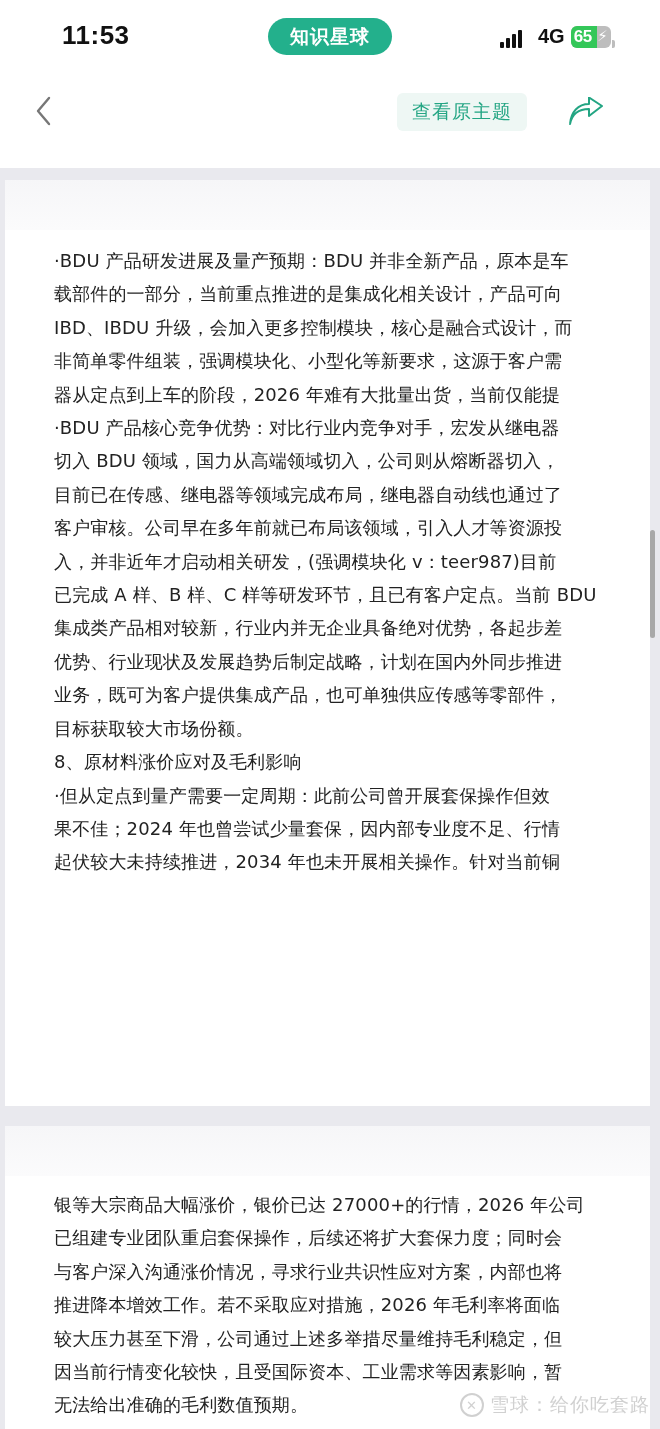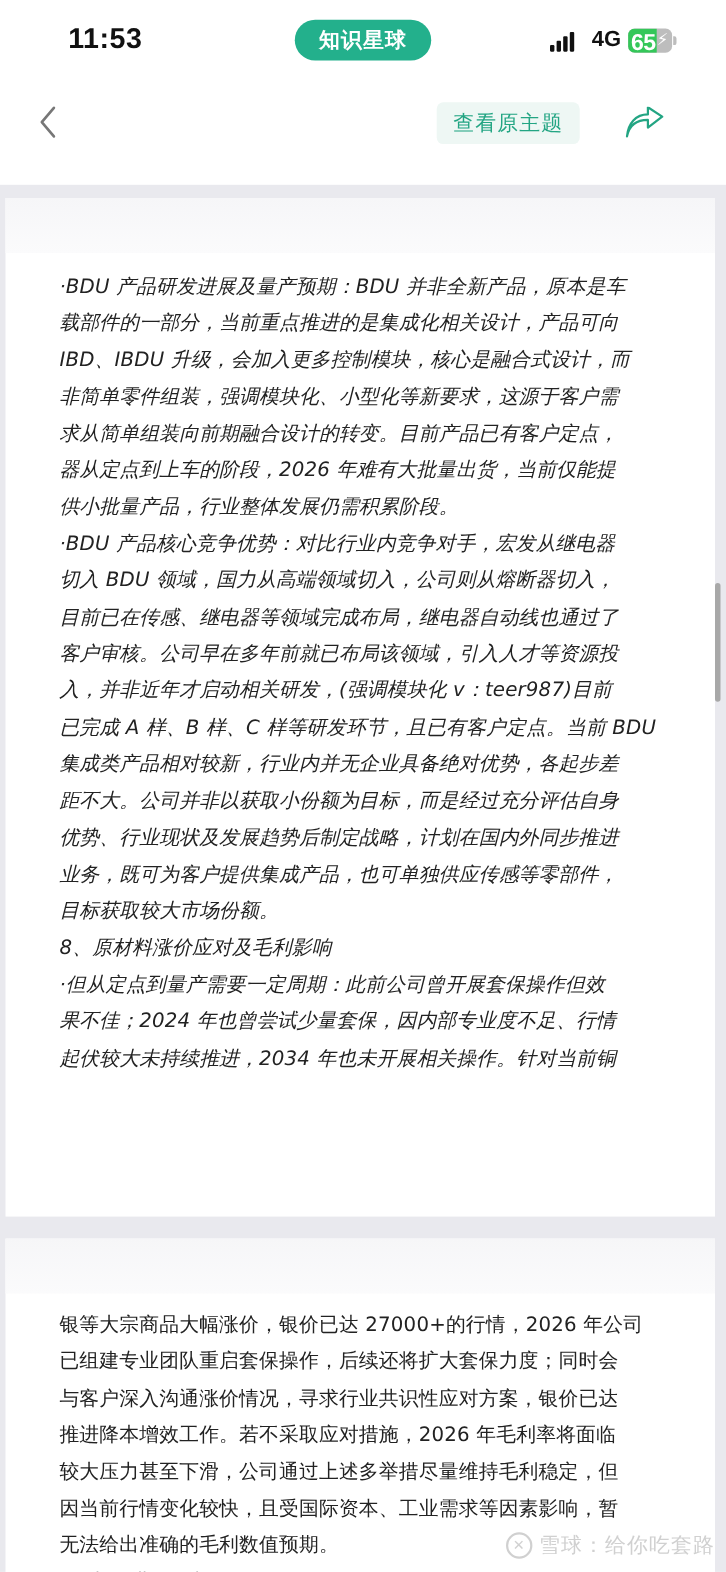--- a/index.html
+++ b/index.html
@@ -33,21 +33,21 @@
       background: #23b08c;
       color: #fff;
       font-size: 19px;
       font-weight: bold;
       display: flex; align-items: center; justify-content: center;
       letter-spacing: 1px;
     }
     .status-right {
       position: absolute;
       left: 500px; top: 25px;
-      display: flex; align-items: center;
+      display: flex; align-items: flex-end;
     }
     .signal {
       display: flex; align-items: flex-end;
       width: 32px; height: 20px;
       gap: 2px;
       margin-right: 6px;
     }
     .signal span {
       width: 4px; background: #111; border-radius: 1px;
     }
@@ -67,21 +67,21 @@
     }
     .battery-fill {
       position: absolute; left: 0; top: 0; bottom: 0;
       width: 65%;
       background: #34c759;
     }
     .battery-text {
       position: absolute; left: 3px; top: 1px;
       font-family: "Liberation Sans", sans-serif;
       font-weight: bold;
-      font-size: 21px; color: #fff;
+      font-size: 17px; color: #fff;
       letter-spacing: -0.5px;
     }
     .battery-bolt {
       position: absolute; right: 3px; top: 1px;
       font-size: 15px; color: #fff;
     }
     .battery-cap {
       width: 3px; height: 8px; background: #bdbdbd;
       border-radius: 0 2px 2px 0; margin-left: 1px;
     }
@@ -138,21 +138,21 @@
       background: linear-gradient(#f6f6f8, #fbfbfc);
     }
     .text-block {
       padding: 0 44px 0 49px;
       font-size: 18px;
       line-height: 33.4px;
       color: #222;
       letter-spacing: 0.15px;
     }
     .text-block p { margin: 0; }
-    .card-1 .text-block { padding-top: 14px; font-style: italic; }
+    .card-1 .text-block { padding-top: 14px; }
     .card-2 .text-block { padding-top: 12px; }
 
     .scrollbar {
       position: absolute;
       left: 650px; top: 530px;
       width: 5px; height: 108px;
       border-radius: 3px;
       background: #a8a8a8;
       cursor: pointer;
     }
@@ -212,47 +212,44 @@
 </div>
 
 <div class="content-area">
   <div class="card card-1">
     <div class="card-top-fade"></div>
     <div class="text-block">
       <p>·BDU 产品研发进展及量产预期：BDU 并非全新产品，原本是车</p>
       <p>载部件的一部分，当前重点推进的是集成化相关设计，产品可向</p>
       <p>IBD、IBDU 升级，会加入更多控制模块，核心是融合式设计，而</p>
       <p>非简单零件组装，强调模块化、小型化等新要求，这源于客户需</p>
-      <p>求从简单组装向前期融合设计的转变。目前产品已有客户定点，</p>
       <p>器从定点到上车的阶段，2026 年难有大批量出货，当前仅能提</p>
-      <p>供小批量产品，行业整体发展仍需积累阶段。</p>
       <p>·BDU 产品核心竞争优势：对比行业内竞争对手，宏发从继电器</p>
       <p>切入 BDU 领域，国力从高端领域切入，公司则从熔断器切入，</p>
       <p>目前已在传感、继电器等领域完成布局，继电器自动线也通过了</p>
       <p>客户审核。公司早在多年前就已布局该领域，引入人才等资源投</p>
       <p>入，并非近年才启动相关研发，(强调模块化 v：teer987)目前</p>
       <p>已完成 A 样、B 样、C 样等研发环节，且已有客户定点。当前 BDU</p>
       <p>集成类产品相对较新，行业内并无企业具备绝对优势，各起步差</p>
-      <p>距不大。公司并非以获取小份额为目标，而是经过充分评估自身</p>
       <p>优势、行业现状及发展趋势后制定战略，计划在国内外同步推进</p>
       <p>业务，既可为客户提供集成产品，也可单独供应传感等零部件，</p>
       <p>目标获取较大市场份额。</p>
       <p>8、原材料涨价应对及毛利影响</p>
       <p>·但从定点到量产需要一定周期：此前公司曾开展套保操作但效</p>
       <p>果不佳；2024 年也曾尝试少量套保，因内部专业度不足、行情</p>
       <p>起伏较大未持续推进，2034 年也未开展相关操作。针对当前铜</p>
     </div>
   </div>
 
   <div class="card card-2">
     <div class="card-top-fade"></div>
     <div class="text-block">
       <p>银等大宗商品大幅涨价，银价已达 27000+的行情，2026 年公司</p>
       <p>已组建专业团队重启套保操作，后续还将扩大套保力度；同时会</p>
-      <p>与客户深入沟通涨价情况，寻求行业共识性应对方案，银价已达</p>
+      <p>与客户深入沟通涨价情况，寻求行业共识性应对方案，内部也将</p>
       <p>推进降本增效工作。若不采取应对措施，2026 年毛利率将面临</p>
       <p>较大压力甚至下滑，公司通过上述多举措尽量维持毛利稳定，但</p>
       <p>因当前行情变化较快，且受国际资本、工业需求等因素影响，暂</p>
       <p>无法给出准确的毛利数值预期。</p>
       <p>9、长期业务规划及前沿布局</p>
     </div>
   </div>
 </div>
 
 <div class="scrollbar"></div>

